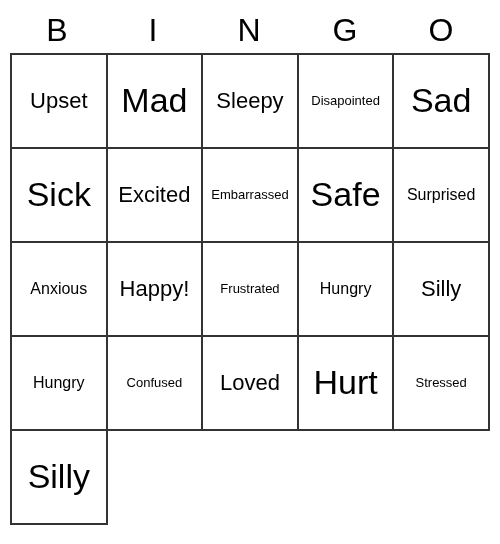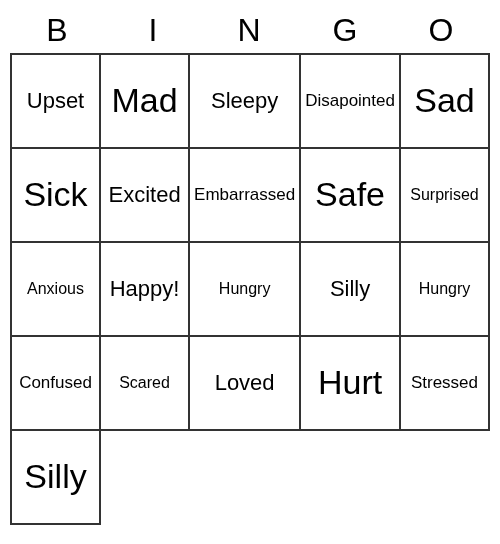--- a/index.html
+++ b/index.html
@@ -65,21 +65,21 @@
 
     .size-lg {
       font-size: 22px;
     }
 
     .size-md {
       font-size: 16px;
     }
 
     .size-sm {
-      font-size: 17px;
+      font-size: 13px;
     }
   </style>
 </head>
 <body>
 
 <div class="bingo-container">
   <div class="bingo-header">
   <div class="bingo-header-cell">B</div>
       <div class="bingo-header-cell">I</div>
       <div class="bingo-header-cell">N</div>
@@ -117,33 +117,33 @@
       <div class="bingo-cell">
         <span class="cell-text size-md">Surprised</span>
       </div>
       <div class="bingo-cell">
         <span class="cell-text size-md">Anxious</span>
       </div>
       <div class="bingo-cell">
         <span class="cell-text size-lg">Happy!</span>
       </div>
       <div class="bingo-cell">
+        <span class="cell-text size-sm">Frustrated</span>
+      </div>
+      <div class="bingo-cell">
         <span class="cell-text size-md">Hungry</span>
       </div>
       <div class="bingo-cell">
         <span class="cell-text size-lg">Silly</span>
       </div>
       <div class="bingo-cell">
         <span class="cell-text size-md">Hungry</span>
       </div>
       <div class="bingo-cell">
         <span class="cell-text size-sm">Confused</span>
-      </div>
-      <div class="bingo-cell">
-        <span class="cell-text size-md">Scared</span>
       </div>
       <div class="bingo-cell">
         <span class="cell-text size-lg">Loved</span>
       </div>
       <div class="bingo-cell">
         <span class="cell-text size-xl">Hurt</span>
       </div>
       <div class="bingo-cell">
         <span class="cell-text size-sm">Stressed</span>
       </div>

